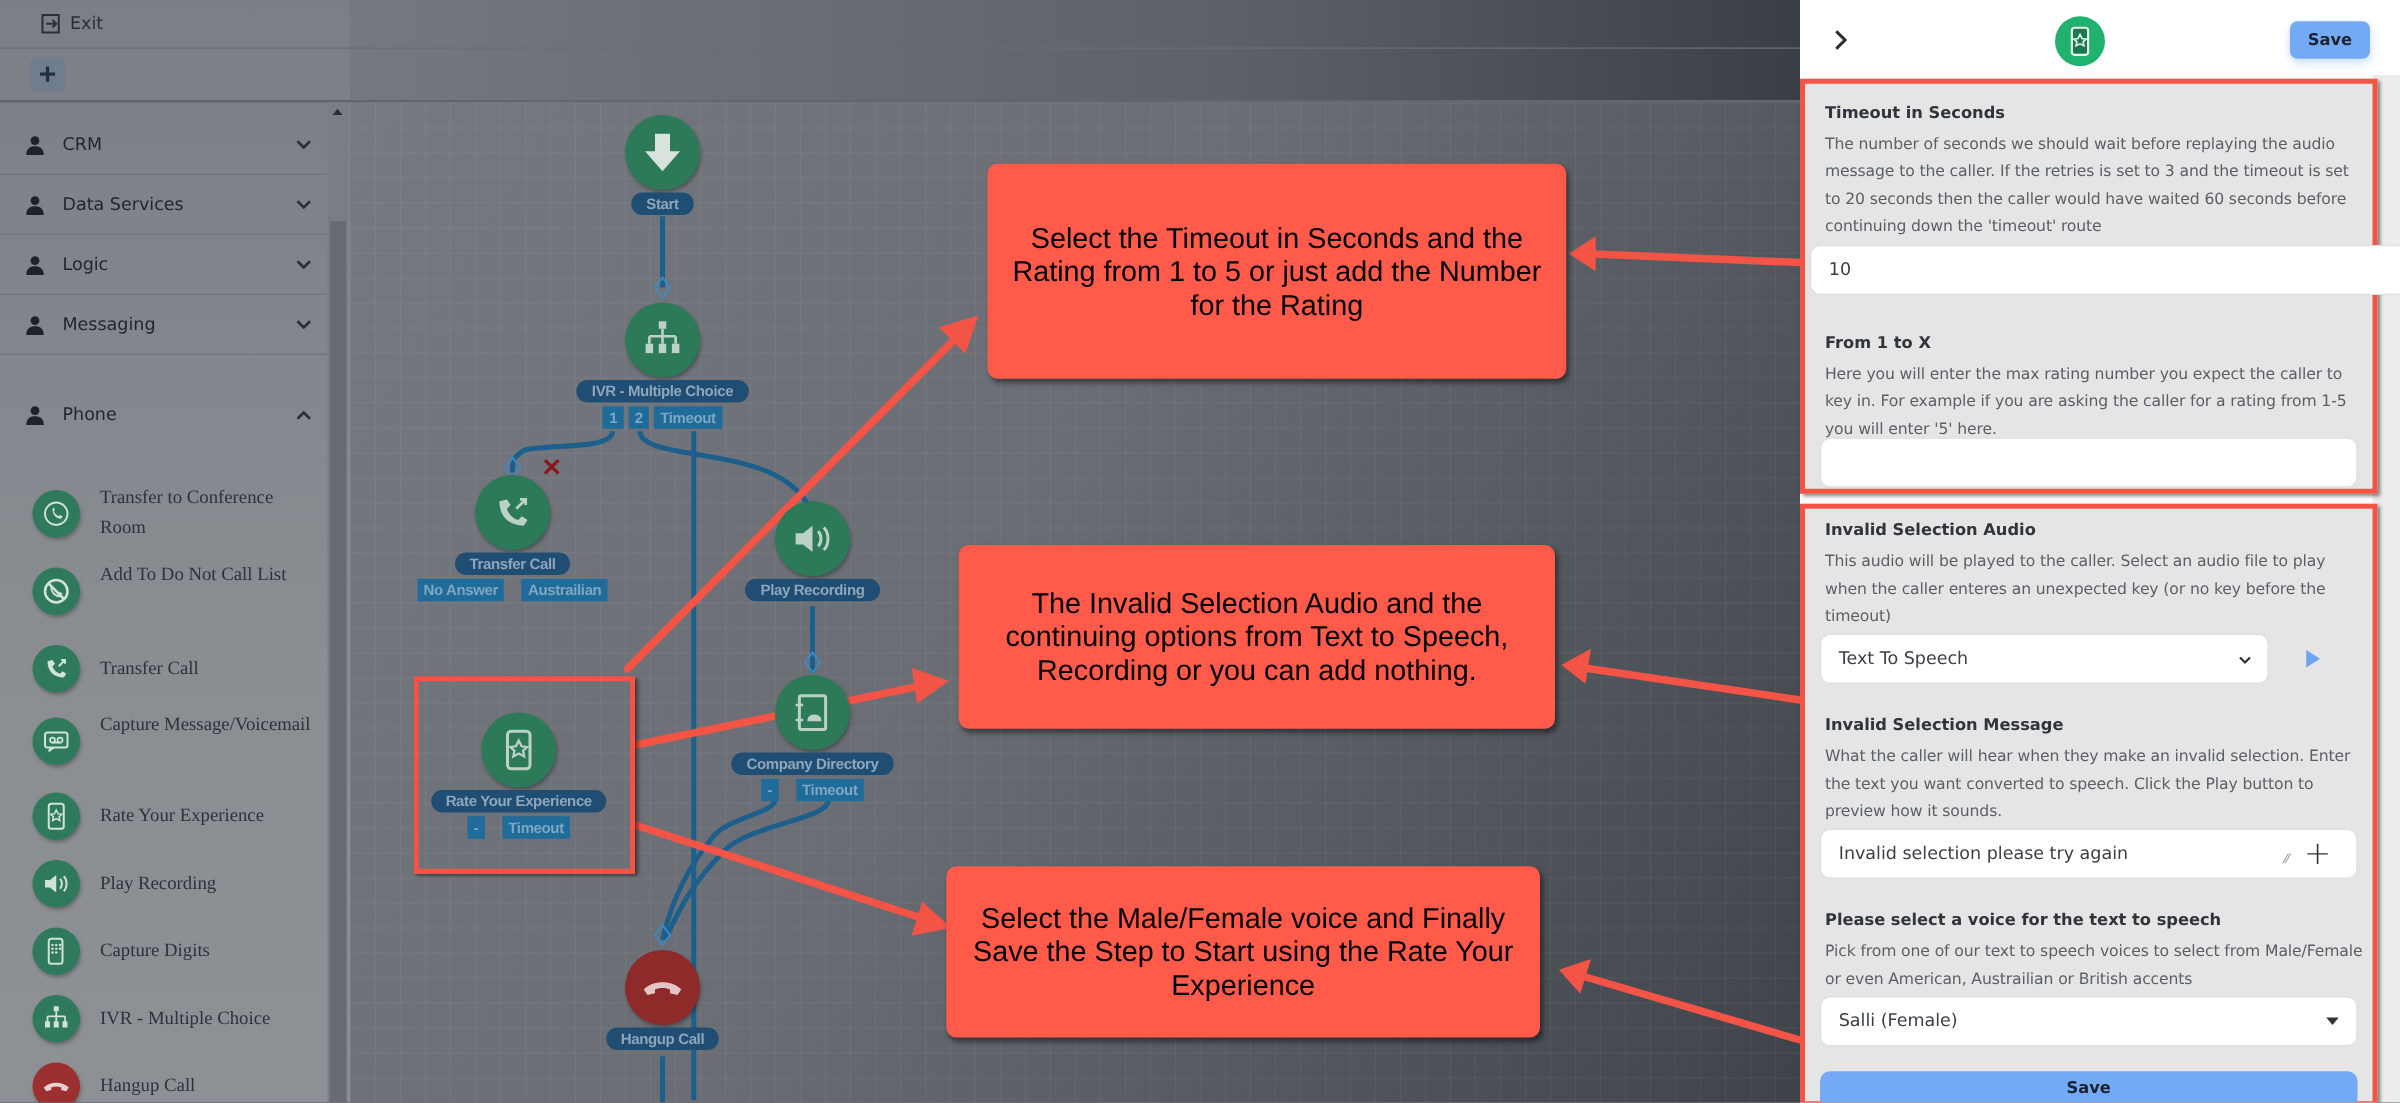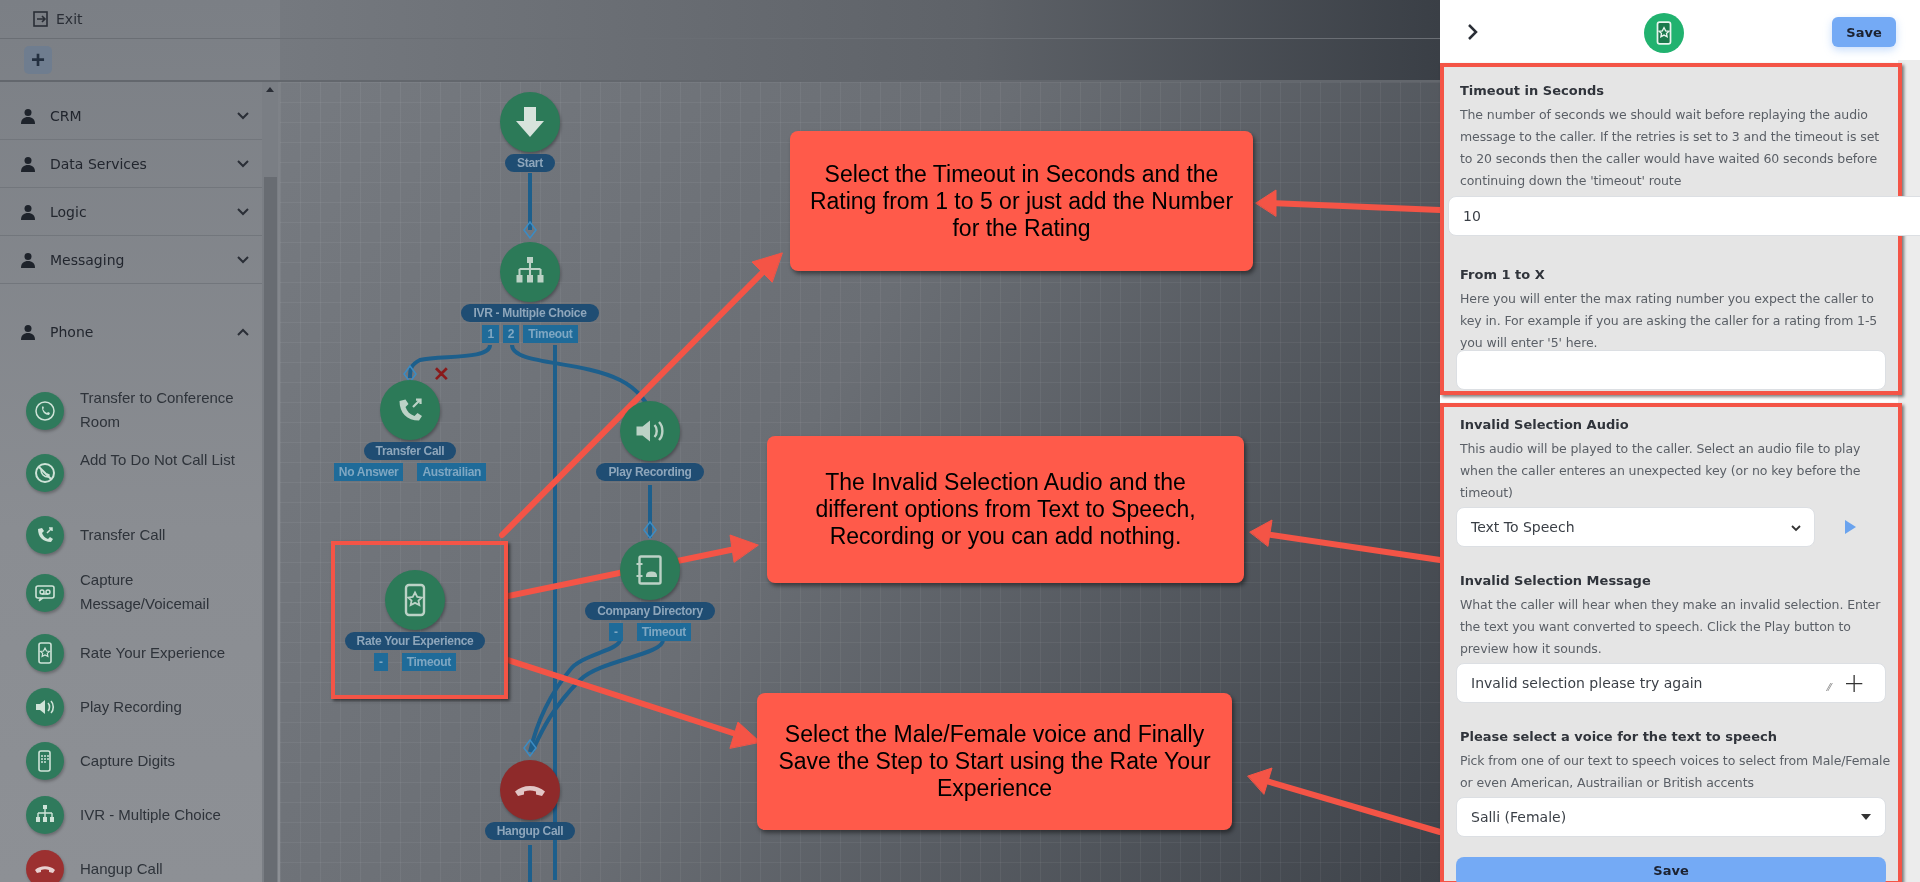--- a/index.html
+++ b/index.html
@@ -14,21 +14,21 @@
 .header-line2{position:absolute;left:0;top:80px;width:1440px;height:2px;background:#63676d}
 .cat{position:absolute;left:0;width:262px;height:48px;border-bottom:1px solid #72767c;display:flex;align-items:center;font-family:"DejaVu Sans",sans-serif;font-size:14px;color:#22262e}
 .cat .pi{position:absolute;left:20px;width:16px;height:16px}
 .cat .lbl{position:absolute;left:50px}
 .cat .chev{position:absolute;left:236px;width:14px;height:10px}
 .phone-cat{border-bottom:none}
 .tool{position:absolute;left:26px;display:flex;align-items:center}
 .tool .ic{width:38px;height:38px;border-radius:50%;background:#2f7a5c;display:flex;align-items:center;justify-content:center;box-shadow:1px 2px 3px rgba(0,0,0,.25)}
 .tool .ic.red{background:#9c3030}
 .tool .ic svg{width:24px;height:24px}
-.tool .tl{position:absolute;left:54px;width:170px;font-family:Liberation Sans, sans-serif;font-size:15px;color:#2e333a;line-height:24px}
+.tool .tl{position:absolute;left:54px;width:170px;font-family:Liberation Serif, serif;font-size:15px;color:#2e333a;line-height:24px}
 .sb-scroll{position:absolute;left:262px;top:82px;width:16px;height:800px;background:#7a7e84}
 .sb-scroll .thumb{position:absolute;left:2px;top:95px;width:13px;height:705px;background:#686c72}
 .sb-scroll .up{position:absolute;left:4px;top:5px;width:0;height:0;border-left:4px solid transparent;border-right:4px solid transparent;border-bottom:5px solid #2a2e36}
 
 .canvas{position:absolute;left:280px;top:82px;width:1160px;height:800px;
 background-color:#6a6e74;
 background-image:linear-gradient(rgba(255,255,255,.05) 1px,transparent 1px),linear-gradient(90deg,rgba(255,255,255,.05) 1px,transparent 1px),linear-gradient(120deg,#767a80 0%,#6a6e74 45%,#3e434a 100%);
 background-size:20px 20px,20px 20px,100% 100%}
 .topzone{position:absolute;left:280px;top:0;width:1160px;height:82px;background:linear-gradient(90deg,#75797f,#5e6268 60%,#3a3f46)}
 svg.flow{position:absolute;left:0;top:0;width:1920px;height:882px;pointer-events:none}
@@ -342,22 +342,22 @@
   </div>
   <div class="node" style="left:470px;top:760px;width:120px">
     <div class="circ red">
         <svg viewBox="0 0 24 24">
           <path d="M2 13c5-5 15-5 20 0l-2 3-4-1v-2c-3-1-5-1-8 0v2l-4 1z" fill="#e2c6c6"></path>
         </svg>
       </div>
     <div class="nl">Hangup Call</div>
   </div>
 
-  <div class="callout" style="left:790px;top:131px;width:463px;height:140px">Select the Timeout in Seconds and the Rating from 1 to 5 or just add the Number for the Rating</div>
-  <div class="callout" style="left:767px;top:436px;width:477px;height:147px">The Invalid Selection Audio and the different options from Text to Speech, Recording or you can add nothing.</div>
+  <div class="callout" style="left:790px;top:131px;width:463px;height:172px">Select the Timeout in Seconds and the Rating from 1 to 5 or just add the Number for the Rating</div>
+  <div class="callout" style="left:767px;top:436px;width:477px;height:147px">The Invalid Selection Audio and the continuing options from Text to Speech, Recording or you can add nothing.</div>
   <div class="callout" style="left:757px;top:693px;width:475px;height:137px">Select the Male/Female voice and Finally Save the Step to Start using the Rate Your Experience</div>
 
   <div class="panel">
     <div class="gutter"></div>
     <svg class="pchev" viewBox="0 0 18 20">
         <path d="M5 3l7 7-7 7" stroke="#2a2e36" stroke-width="2.5" fill="none"></path>
       </svg>
     <div class="picon">
         <svg viewBox="0 0 24 24">
           <rect x="6" y="2" width="12" height="20" rx="2" fill="#1a7a4c" stroke="#e8f5ee" stroke-width="1.6"></rect>

